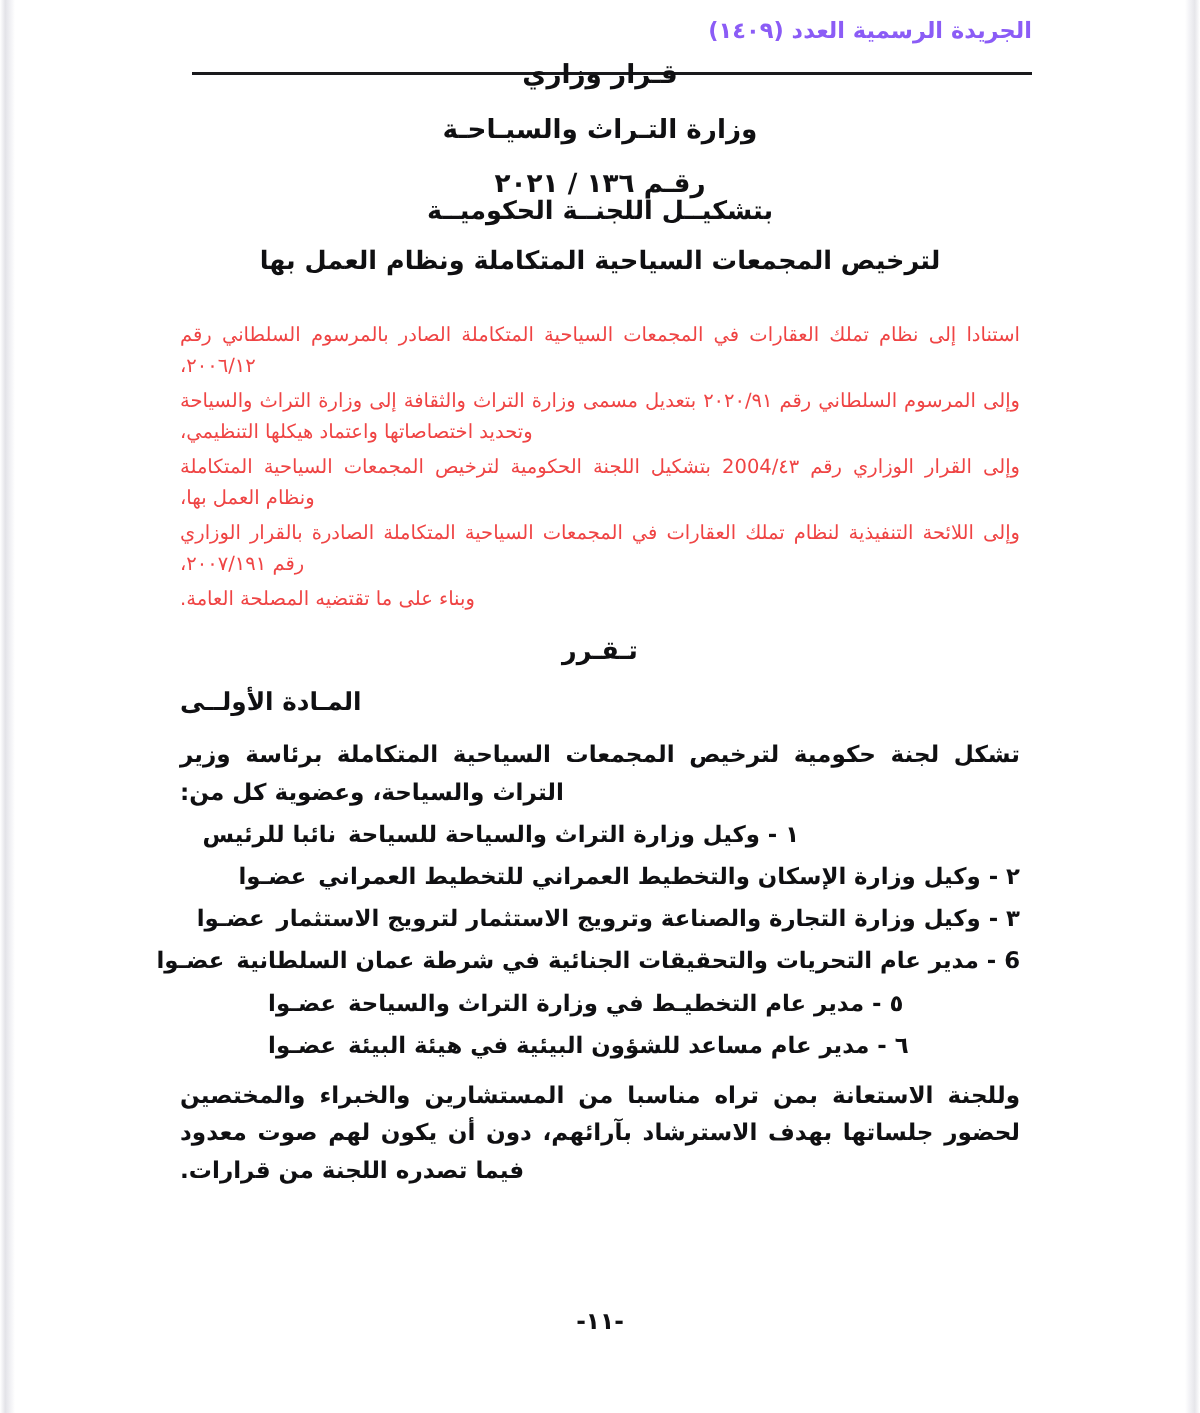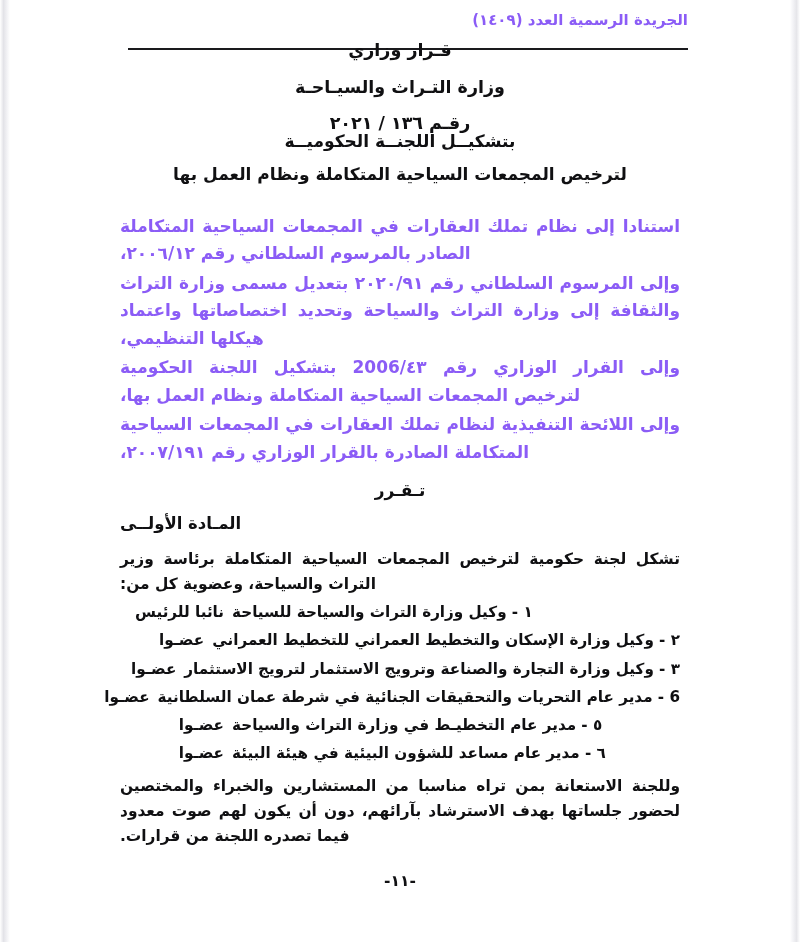--- a/index.html
+++ b/index.html
@@ -106,23 +106,23 @@
     letter-spacing: 0px;
     margin-bottom: 0;
   }
 
   
   .preamble {
     margin-top: 30px;
   }
   .para {
     display: block;
-    font-size: 17px;
-    font-weight: 700;
-    color: #8b5cf6;
+    font-size: 13px;
+    font-weight: 400;
+    color: #ef4444;
     line-height: 1.62;
     text-align: justify;
     text-align-last: left;
     margin-bottom: 2px;
   }
 
   
   .decides {
     display: block;
     text-align: center;
@@ -227,22 +227,23 @@
       <span class="title-line t-kind">قـرار وزاري</span>
       <span class="title-line t-ministry">وزارة التـراث والسيـاحـة</span>
       <span class="title-line t-number">رقـم ١٣٦ / ٢٠٢١</span>
       <span class="title-line t-subject1">بتشكيــل اللجنــة الحكوميــة</span>
       <span class="title-line t-subject2">لترخيص المجمعات السياحية المتكاملة ونظام العمل بها</span>
     </div>
 
     <div class="preamble">
       <span class="para">استنادا إلى نظام تملك العقارات في المجمعات السياحية المتكاملة الصادر بالمرسوم السلطاني رقم ٢٠٠٦/١٢،</span>
       <span class="para">وإلى المرسوم السلطاني رقم ٢٠٢٠/٩١ بتعديل مسمى وزارة التراث والثقافة إلى وزارة التراث والسياحة وتحديد اختصاصاتها واعتماد هيكلها التنظيمي،</span>
-      <span class="para">وإلى القرار الوزاري رقم 2006/٤٣ بتشكيل اللجنة الحكومية لترخيص المجمعات السياحية المتكاملة ونظام العمل بها،</span>
+      <span class="para">وإلى القرار الوزاري رقم 2004/٤٣ بتشكيل اللجنة الحكومية لترخيص المجمعات السياحية المتكاملة ونظام العمل بها،</span>
       <span class="para">وإلى اللائحة التنفيذية لنظام تملك العقارات في المجمعات السياحية المتكاملة الصادرة بالقرار الوزاري رقم ٢٠٠٧/١٩١،</span>
+      <span class="para">وبناء على ما تقتضيه المصلحة العامة.</span>
     </div>
 
     <span class="decides">تـقـرر</span>
 
     <span class="article-heading">المـادة الأولــى</span>
     <span class="article-body">تشكل لجنة حكومية لترخيص المجمعات السياحية المتكاملة برئاسة وزير التراث والسياحة، وعضوية كل من:</span>
 
     <div class="members">
       <div class="member-row">
         <span class="member-title">١ - وكيل وزارة التراث والسياحة للسياحة</span>

